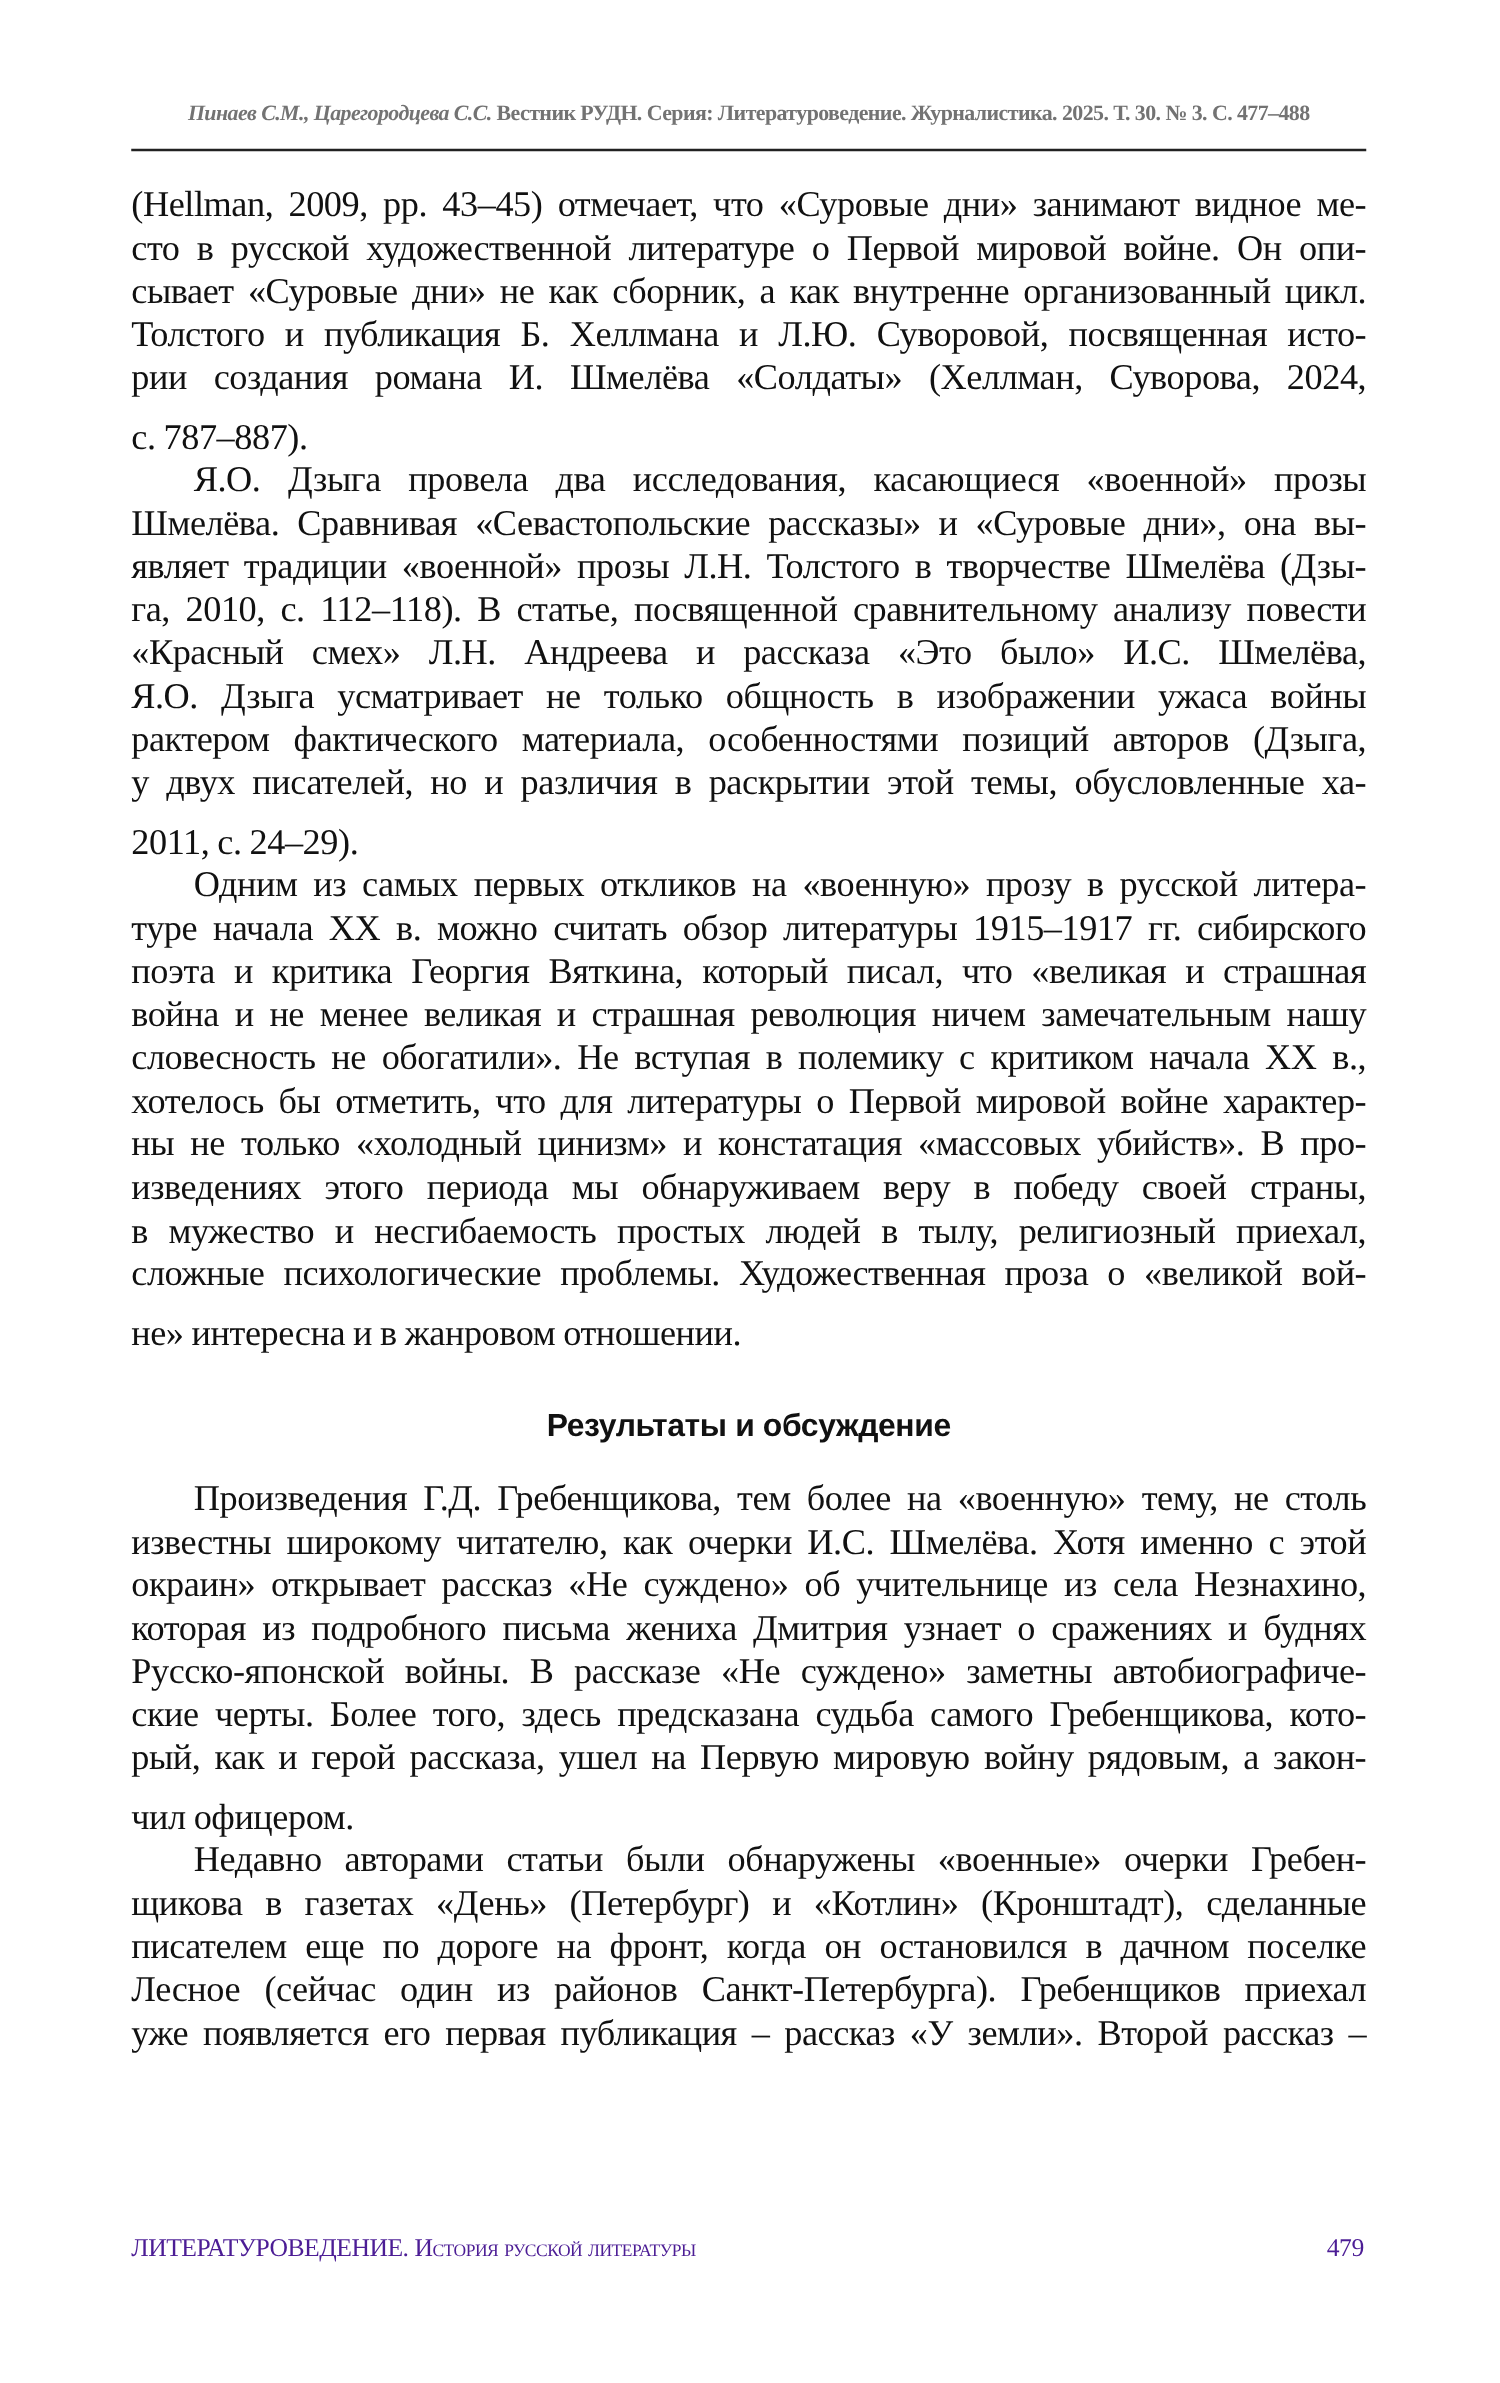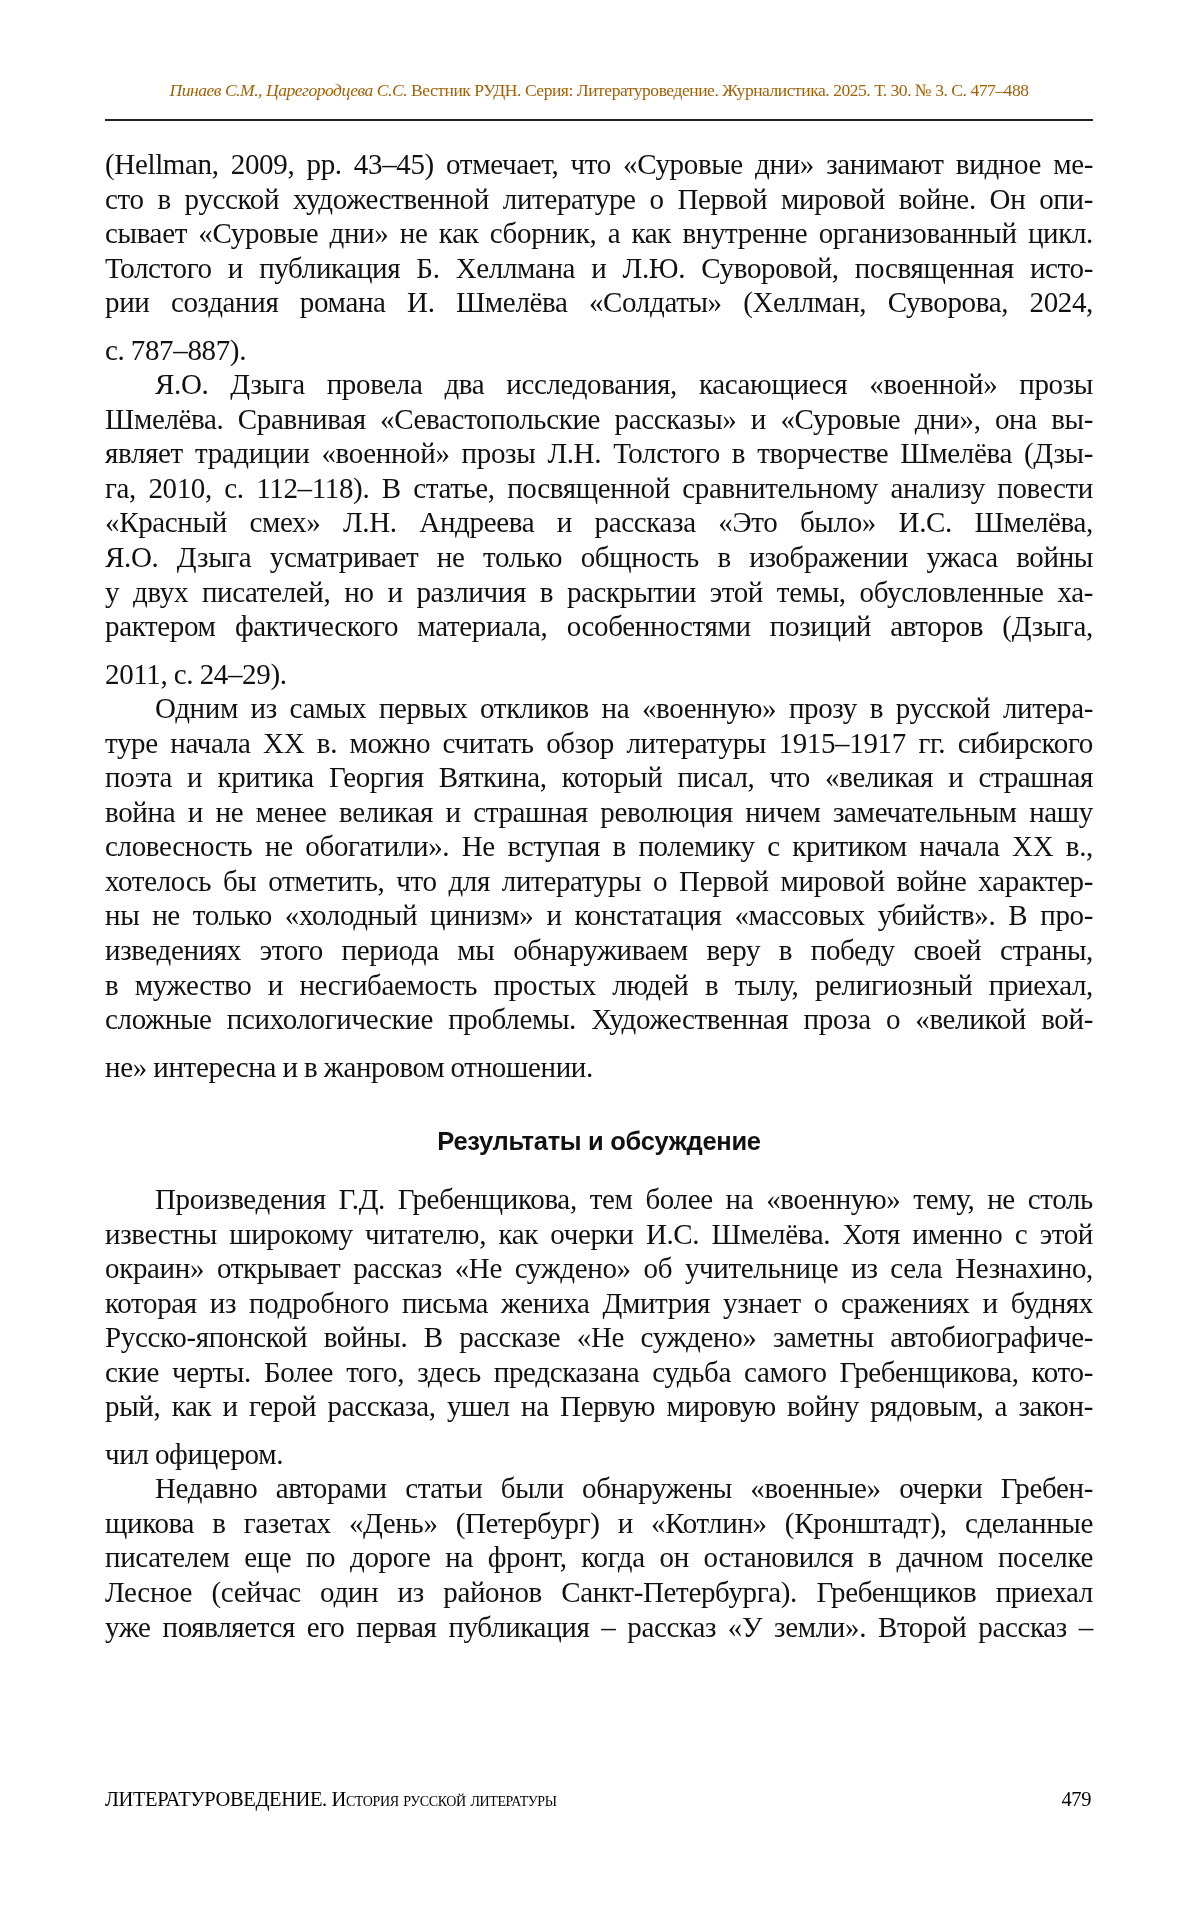--- a/index.html
+++ b/index.html
@@ -23,21 +23,22 @@
     }
     .running-head {
       position: absolute;
       top: 80px;
       left: 0;
       width: 988px;
       text-align: center;
       font-size: 17.5px;
       letter-spacing: -0.45px;
       white-space: nowrap;
-      color: #a16207;
+      color: #737373;
+      font-weight: bold;
     }
     .running-head .authors {
       font-style: italic;
     }
     .head-rule {
       position: absolute;
       top: 119px;
       left: 0;
       width: 988px;
       height: 0;
@@ -91,21 +92,21 @@
       left: 0;
       width: 988px;
     }
     .footer {
       position: absolute;
       top: 1788px;
       left: 0;
       width: 988px;
       font-size: 20.5px;
       letter-spacing: -0.4px;
-      color: #000000;
+      color: #4c1d95;
     }
     .footer .section-name .sc {
       font-variant: small-caps;
     }
     .footer .page-number {
       position: absolute;
       right: 2px;
       top: 0;
     }
   </style>
@@ -128,22 +129,22 @@
         <span class="line">рии создания романа И. Шмелёва «Солдаты» (Хеллман, Суворова, 2024,</span>
         <span class="line last">с. 787–887).</span>
       </p>
       <p class="para">
         <span class="line indent">Я.О. Дзыга провела два исследования, касающиеся «военной» прозы</span>
         <span class="line">Шмелёва. Сравнивая «Севастопольские рассказы» и «Суровые дни», она вы-</span>
         <span class="line">являет традиции «военной» прозы Л.Н. Толстого в творчестве Шмелёва (Дзы-</span>
         <span class="line">га, 2010, с. 112–118). В статье, посвященной сравнительному анализу повести</span>
         <span class="line">«Красный смех» Л.Н. Андреева и рассказа «Это было» И.С. Шмелёва,</span>
         <span class="line">Я.О. Дзыга усматривает не только общность в изображении ужаса войны</span>
+        <span class="line">рактером фактического материала, особенностями позиций авторов (Дзыга,</span>
         <span class="line">у двух писателей, но и различия в раскрытии этой темы, обусловленные ха-</span>
-        <span class="line">рактером фактического материала, особенностями позиций авторов (Дзыга,</span>
         <span class="line last">2011, с. 24–29).</span>
       </p>
       <p class="para">
         <span class="line indent">Одним из самых первых откликов на «военную» прозу в русской литера-</span>
         <span class="line">туре начала XX в. можно считать обзор литературы 1915–1917 гг. сибирского</span>
         <span class="line">поэта и критика Георгия Вяткина, который писал, что «великая и страшная</span>
         <span class="line">война и не менее великая и страшная революция ничем замечательным нашу</span>
         <span class="line">словесность не обогатили». Не вступая в полемику с критиком начала XX в.,</span>
         <span class="line">хотелось бы отметить, что для литературы о Первой мировой войне характер-</span>
         <span class="line">ны не только «холодный цинизм» и констатация «массовых убийств». В про-</span>

